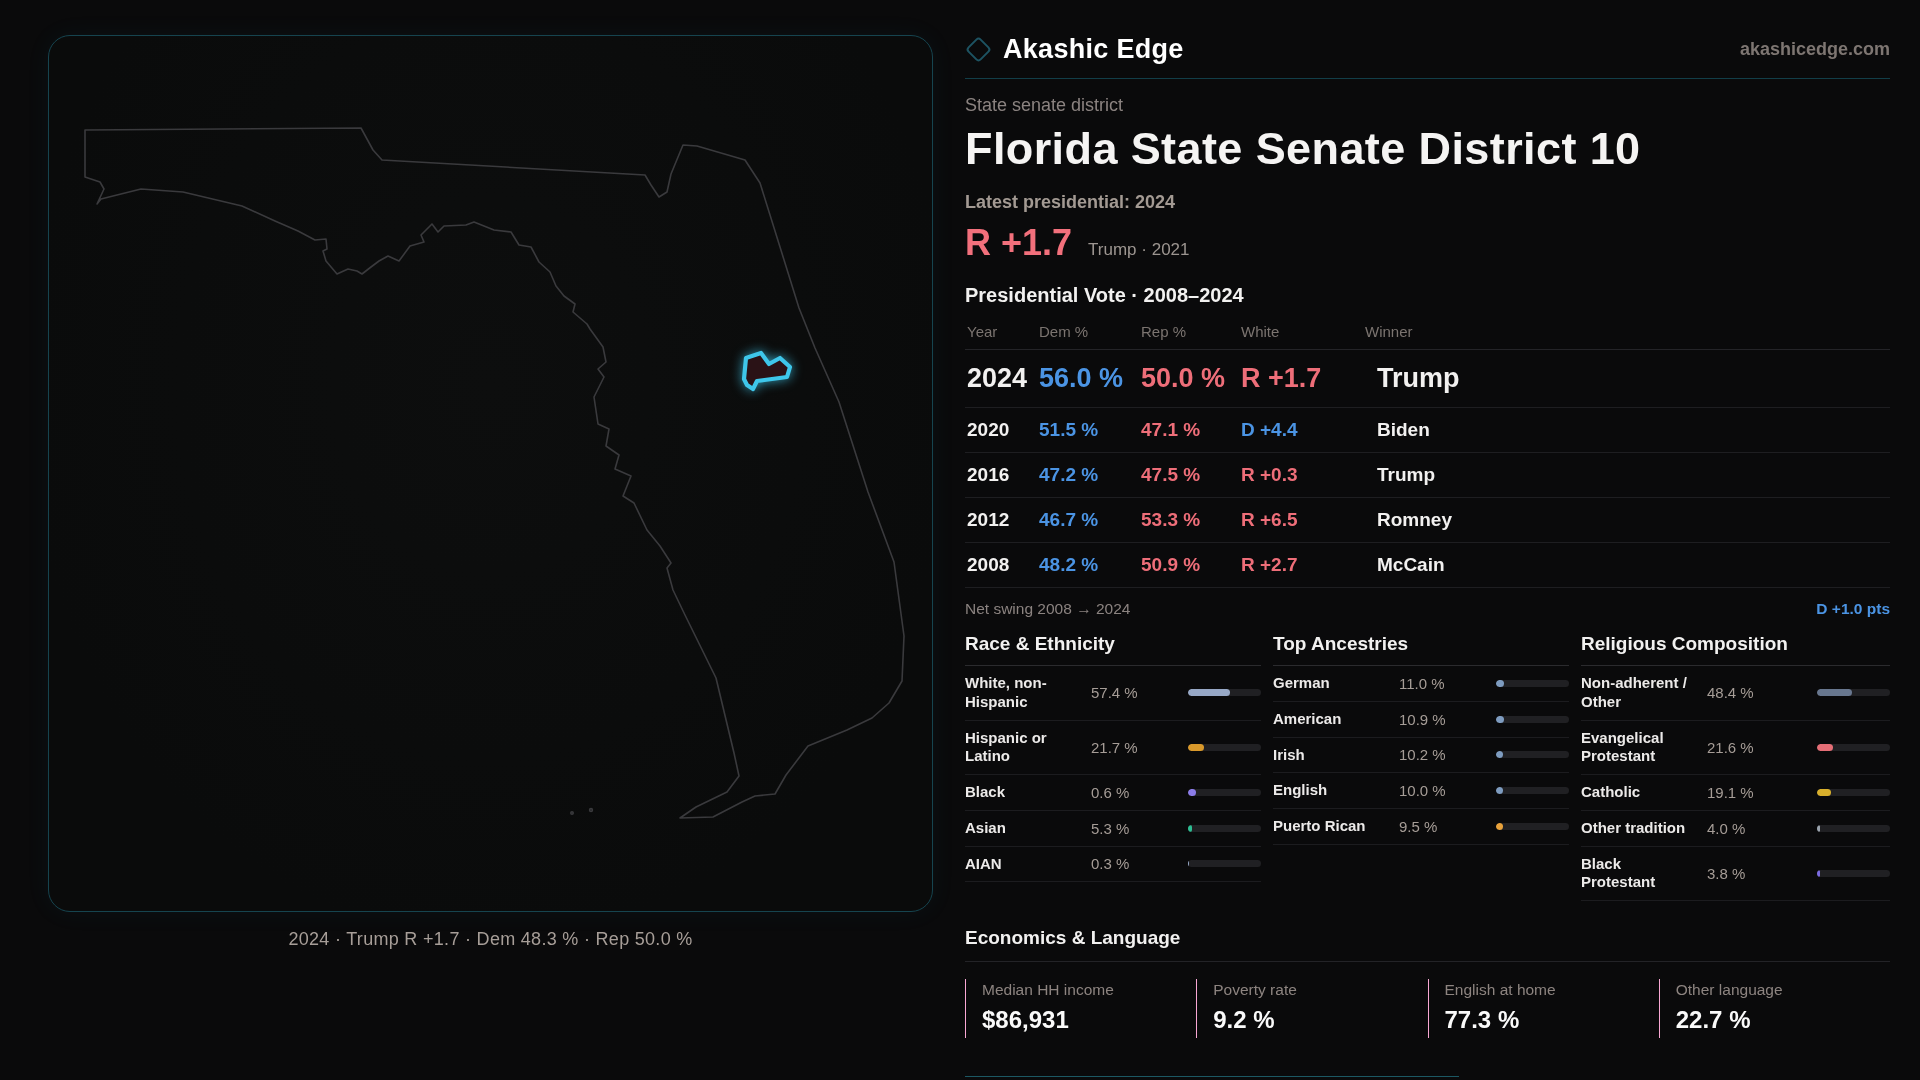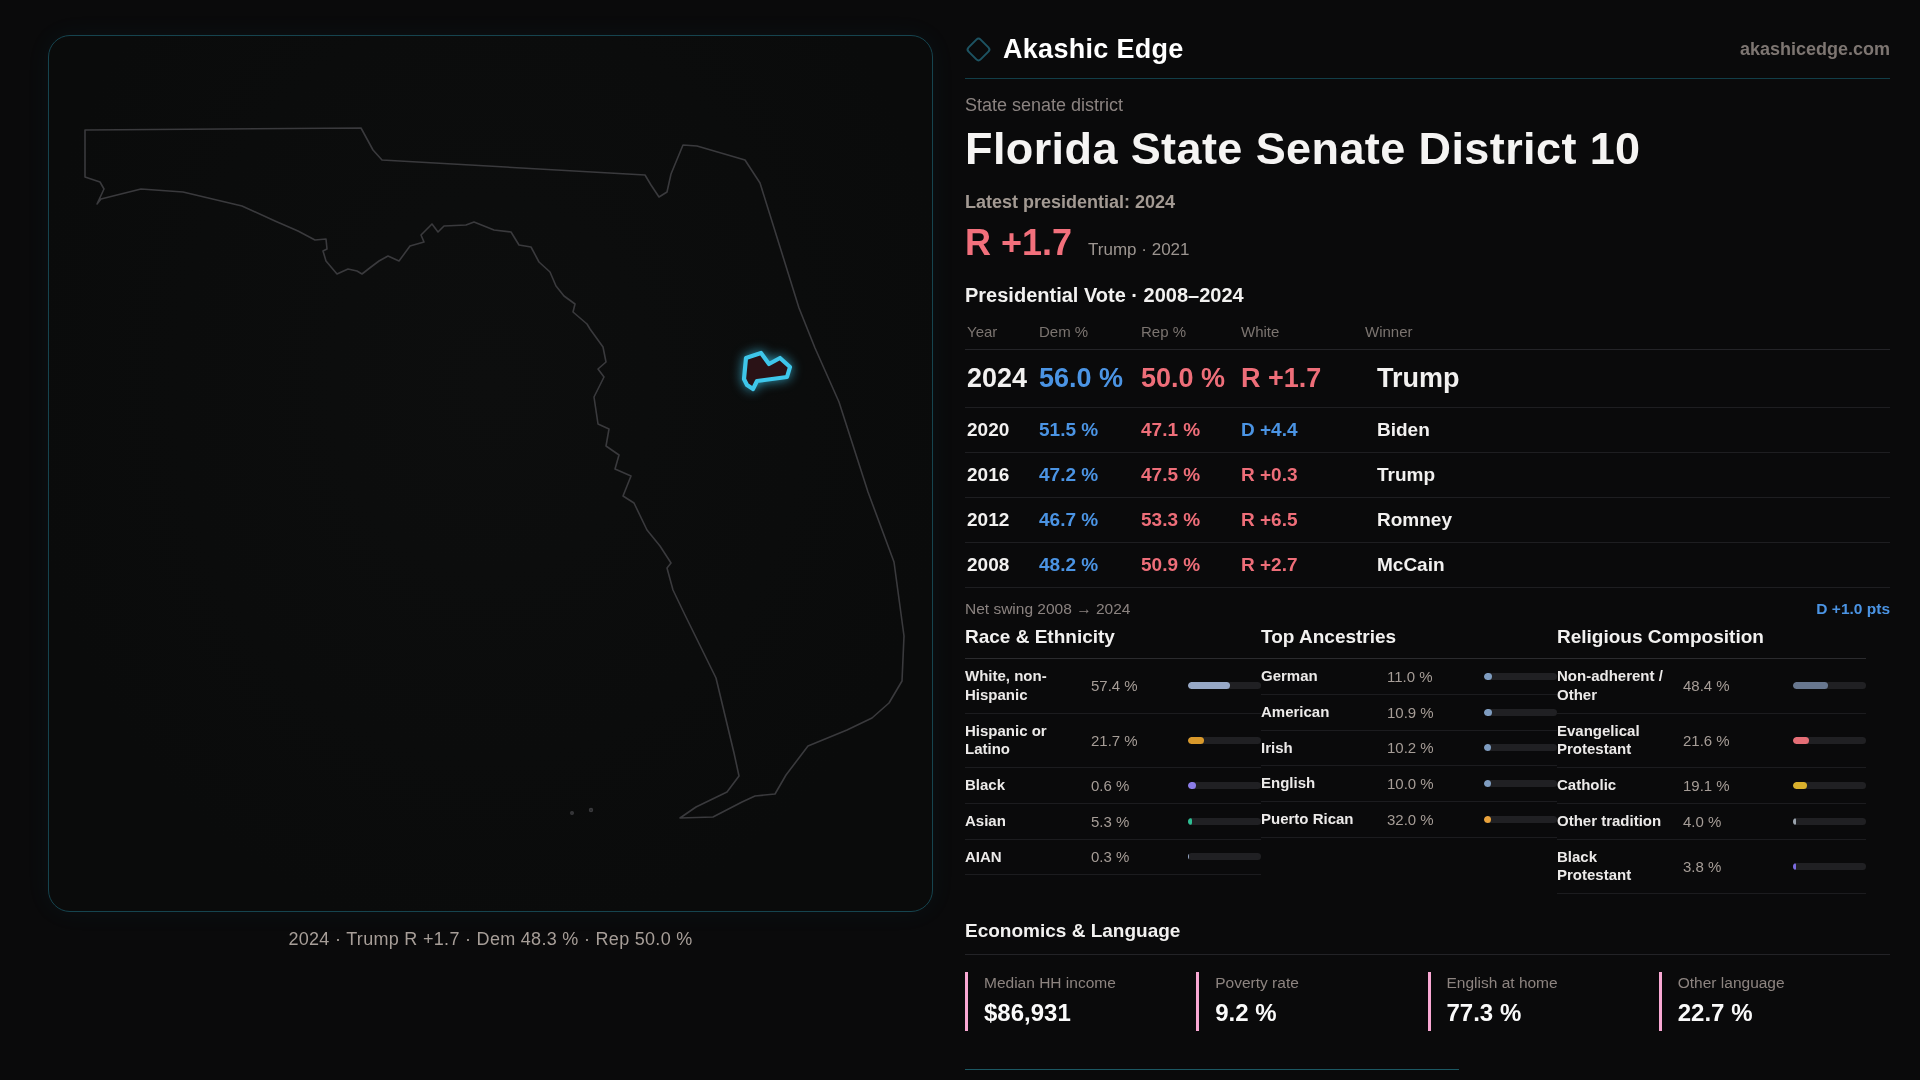--- a/index.html
+++ b/index.html
@@ -48,35 +48,35 @@
   .trow  { font-size:19px; font-weight:700; padding:11px 2px; border-bottom:1px solid #1e1e21; }
   .trow-big { font-size:27px; padding:13px 2px; }
   .tc-year   { color:#f2f1f0; }
   .tc-winner { color:#f2f1f0;margin-left:12px; }
 
   .swing-row { margin-top:12px; display:flex; justify-content:space-between; font-size:15.5px; }
   .swing-lab { color:#8b8380; }
   .swing-val { font-weight:700; }
 
   
-  .demo-grid { margin-top:8px; display:grid; grid-template-columns:296px 296px 309px; }
+  .demo-grid { margin-top:15px; display:grid; grid-template-columns:296px 296px 309px; column-gap:12px; }
   .demo-sec h3 { font-size:19px; font-weight:700; color:#f2f1f0; padding-bottom:10px;
                  border-bottom:1px solid #2b2b2e; }
   .drow { display:flex; align-items:center; padding:8px 0; border-bottom:1px solid #1c1c1f; }
   .dlabel { width:118px; font-size:15px; font-weight:600; color:#eceae9; line-height:1.25; flex:none; }
   .dvalue { flex:1; font-size:15px; color:#a69d97; padding-left:8px; }
   .dtrack { width:73px; height:7px; border-radius:4px; background:#202023; flex:none; overflow:hidden; }
   .dfill  { display:block; height:100%; border-radius:4px; }
 
   
   .econ { margin-top:26px; }
   .econ h3 { font-size:19px; font-weight:700; color:#f2f1f0; }
   .econ-rule { border-top:1px solid #232327; margin-top:12px; }
   .stats { margin-top:17px; display:grid; grid-template-columns:repeat(4,1fr); }
-  .stat { border-left:3px solid #f9a8d4; padding:2px 0 4px 16px; }
+  .stat { border-left:1px solid #f9a8d4; padding:2px 0 4px 16px; }
   .stat-label { font-size:15.5px; color:#8d8480; }
   .stat-value { margin-top:7px; font-size:24px; font-weight:700; color:#fafafa; }
 
   
   .foot { margin-top:38px; width:494px; }
   .foot-rule { border-top:1px solid #1c5863; }
 </style>
 </head>
 <body>
 
@@ -245,21 +245,21 @@
             </div>
             <div class="drow">
               <span class="dlabel">English</span>
               <span class="dvalue">10.0 %</span>
               <span class="dtrack">
                 <span class="dfill" style="width: 10%; background: rgb(126, 156, 192);"></span>
               </span>
             </div>
             <div class="drow">
               <span class="dlabel">Puerto Rican</span>
-              <span class="dvalue">32.0 %</span>
+              <span class="dvalue">9.5 %</span>
               <span class="dtrack">
                 <span class="dfill" style="width: 9.5%; background: rgb(233, 162, 59);"></span>
               </span>
             </div>
           </div>
       </section>
       <section class="demo-sec">
         <h3>Religious Composition</h3>
         <div class="demo-rows">
             <div class="drow">

